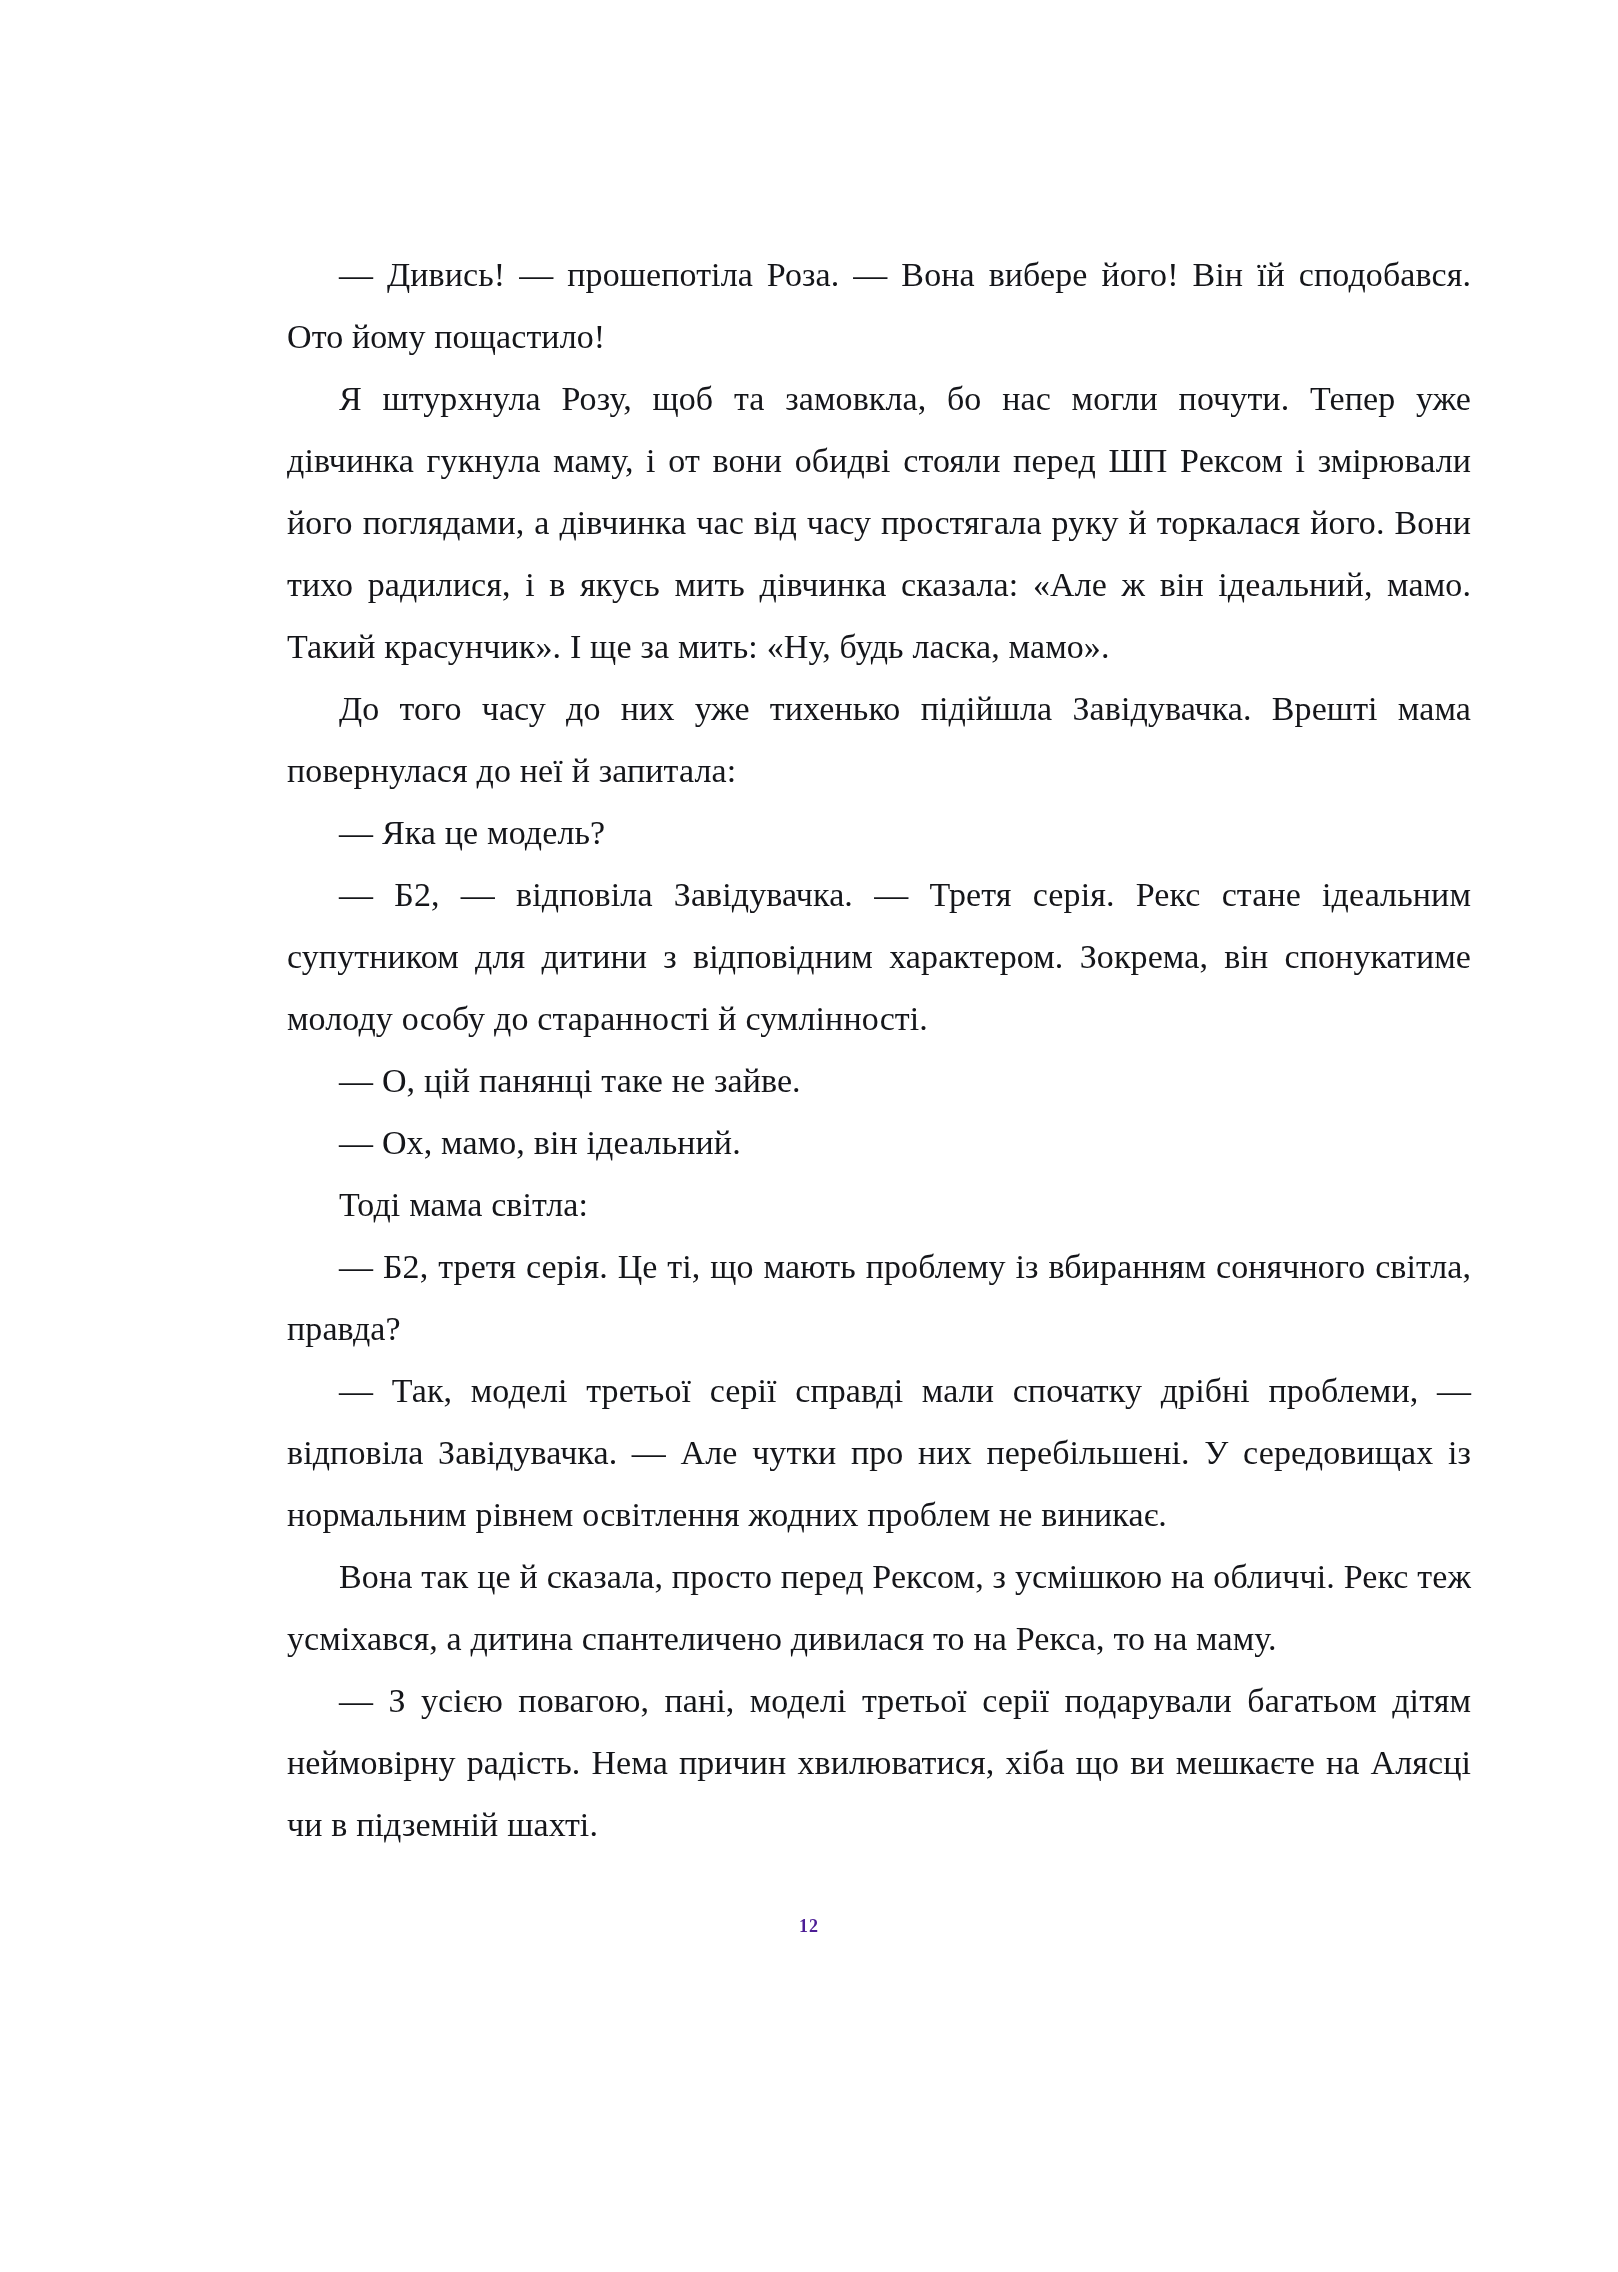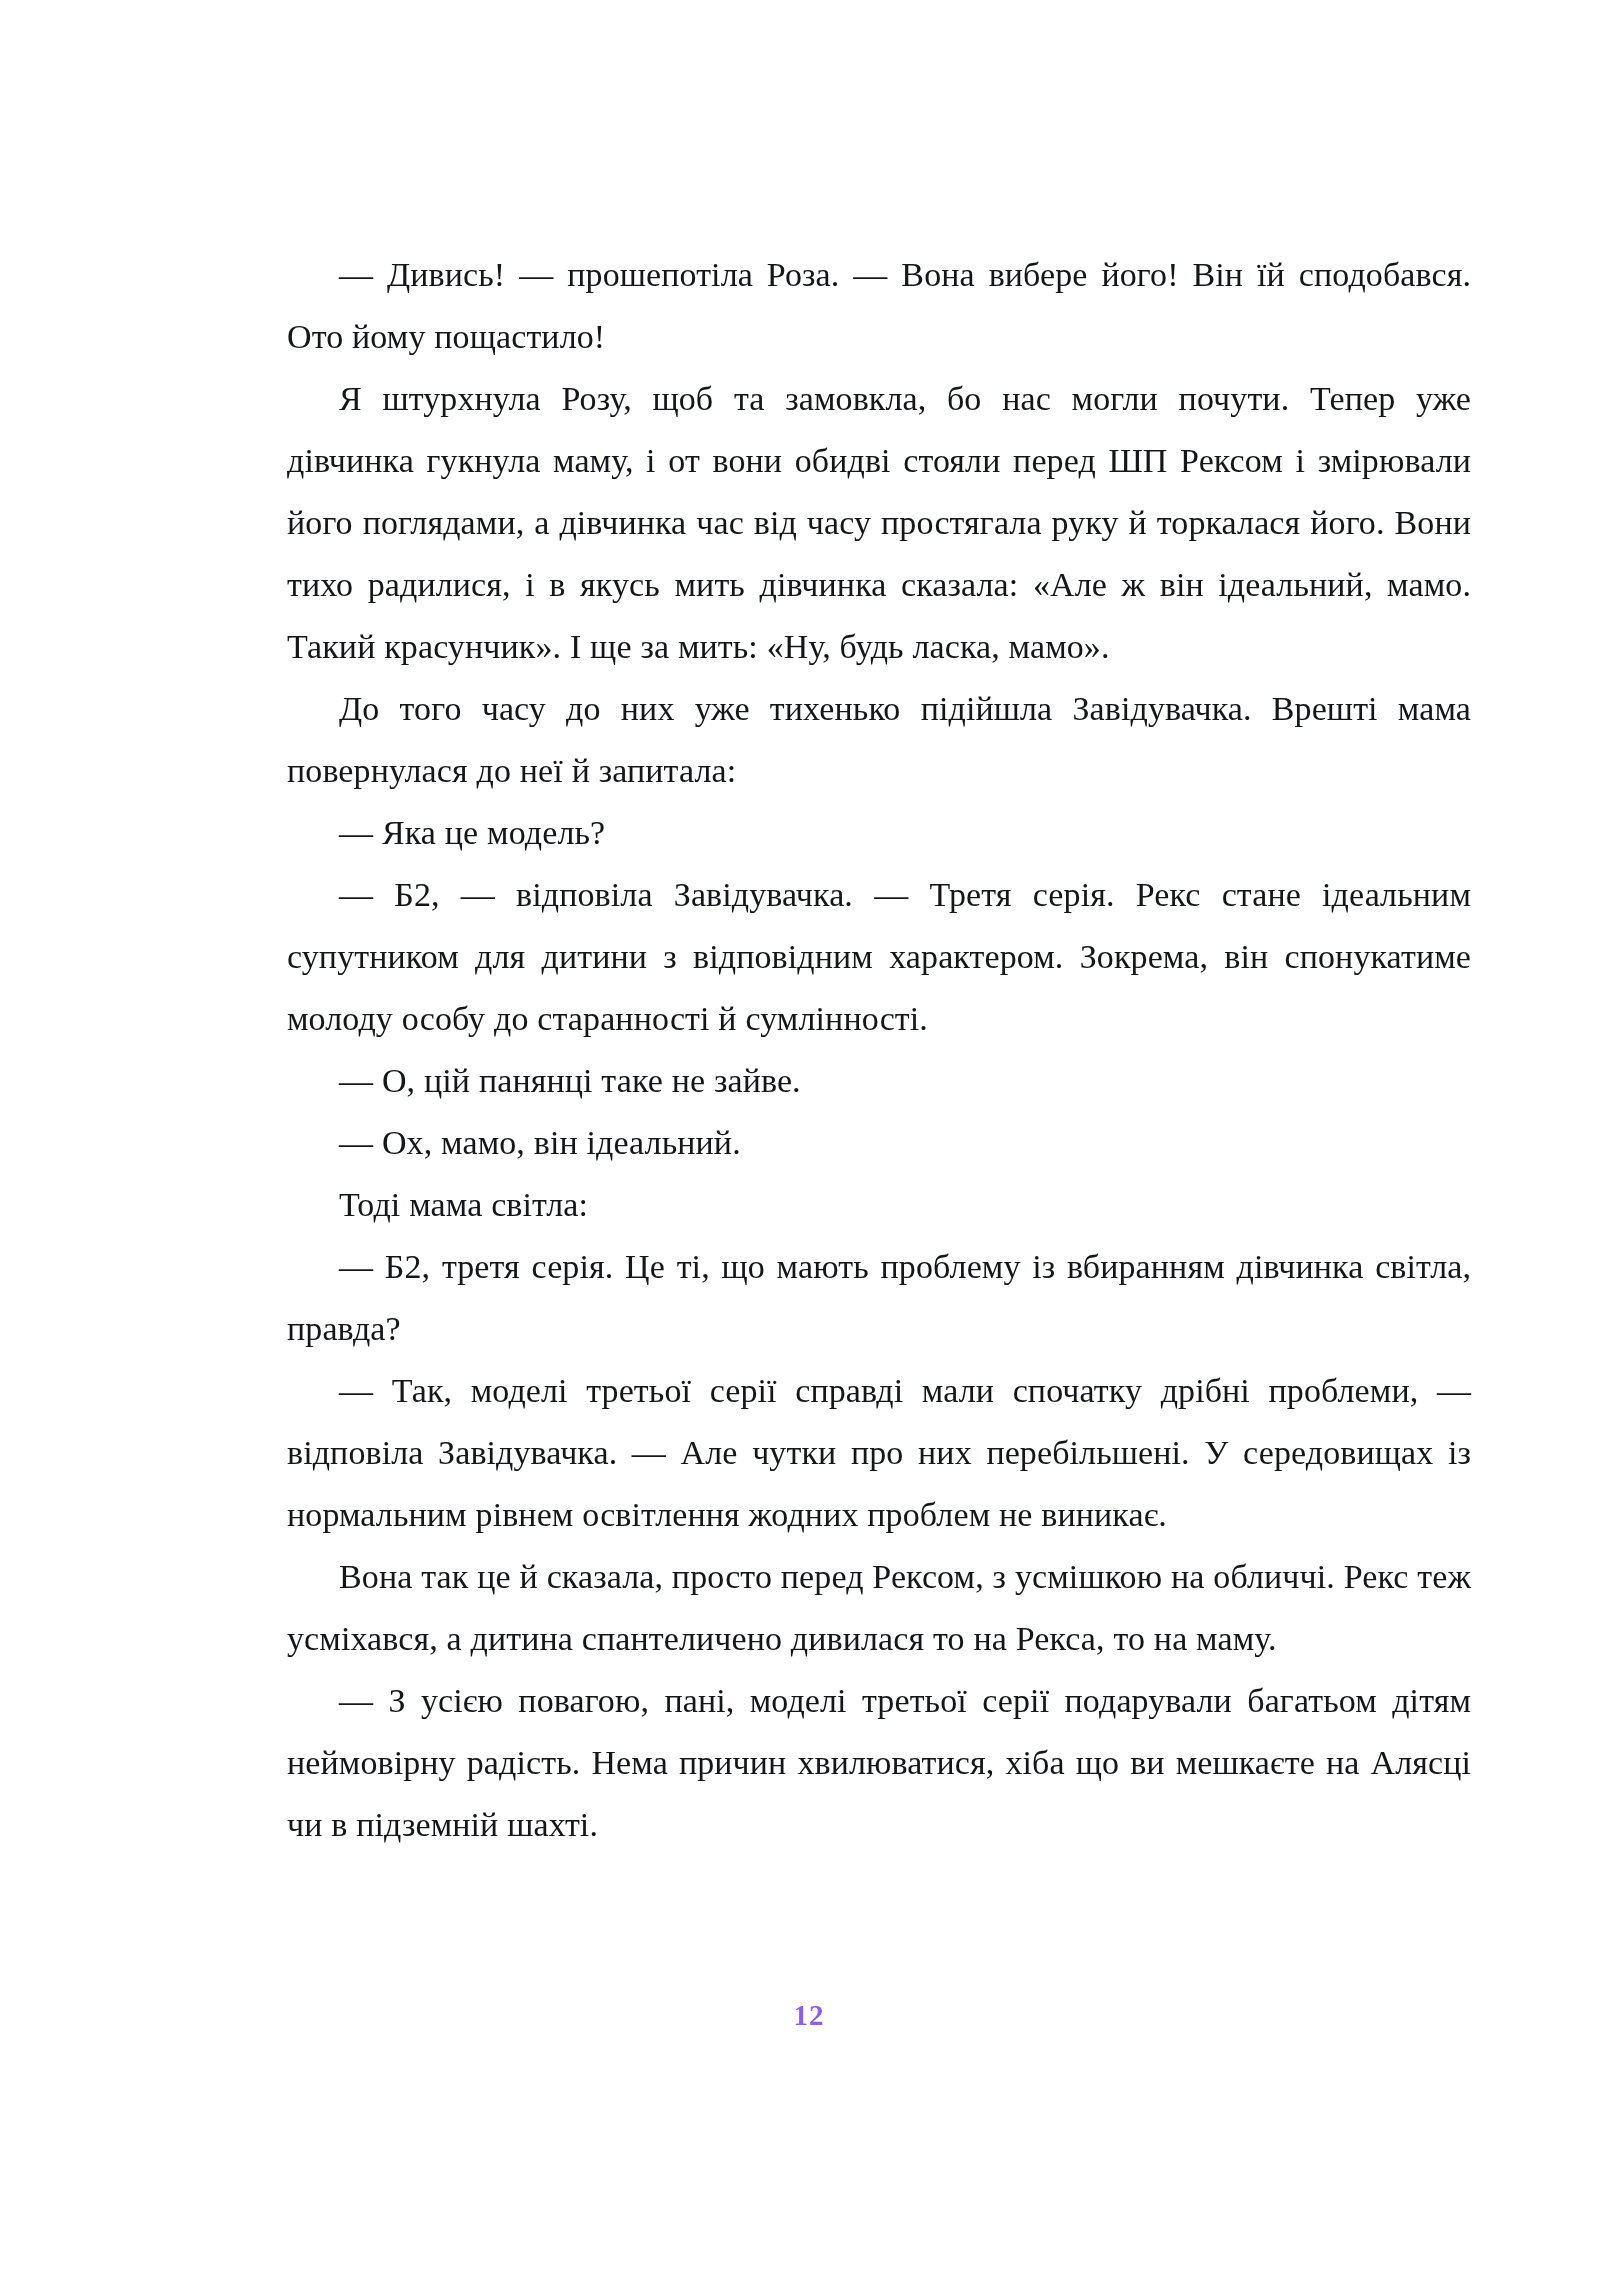--- a/index.html
+++ b/index.html
@@ -45,44 +45,44 @@
     letter-spacing: 0.1px;
     word-spacing: 0.2px;
   }
 
   
 
   .page-number {
     position: absolute;
     left: 0;
     right: 0;
-    top: 1979px;
+    top: 1896px;
     text-align: center;
-    font-size: 29px;
+    font-size: 18px;
     font-weight: 700;
     letter-spacing: 1px;
-    color: #8b5cf6;
+    color: #4c1d95;
     font-family: "Liberation Serif", "DejaVu Serif", serif;
   }
 </style>
 </head>
 <body>
 
 <div class="page">
 
   <div class="textblock">
     <p class="para">— Дивись! — прошепотіла Роза. — Вона вибере його! Він їй сподобався. Ото йому пощастило!</p>
     <p class="para">Я штурхнула Розу, щоб та замовкла, бо нас могли почути. Тепер уже дівчинка гукнула маму, і от вони обидві стояли перед ШП Рексом і змірювали його поглядами, а дівчинка час від часу простягала руку й торкалася його. Вони тихо радилися, і в якусь мить дівчинка сказала: «Але ж він ідеальний, мамо. Такий красунчик». І ще за мить: «Ну, будь ласка, мамо».</p>
     <p class="para">До того часу до них уже тихенько підійшла Завідувачка. Врешті мама повернулася до неї й запитала:</p>
     <p class="para">— Яка це модель?</p>
     <p class="para">— Б2, — відповіла Завідувачка. — Третя серія. Рекс стане ідеальним супутником для дитини з відповідним характером. Зокрема, він спонукатиме молоду особу до старанності й сумлінності.</p>
     <p class="para">— О, цій панянці таке не зайве.</p>
     <p class="para">— Ох, мамо, він ідеальний.</p>
     <p class="para">Тоді мама світла:</p>
-    <p class="para">— Б2, третя серія. Це ті, що мають проблему із вбиранням дівчинка світла, правда?</p>
+    <p class="para">— Б2, третя серія. Це ті, що мають проблему із вбиранням сонячного світла, правда?</p>
     <p class="para">— Так, моделі третьої серії справді мали спочатку дрібні проблеми, — відповіла Завідувачка. — Але чутки про них перебільшені. У середовищах із нормальним рівнем освітлення жодних проблем не виникає.</p>
     <p class="para">Вона так це й сказала, просто перед Рексом, з усмішкою на обличчі. Рекс теж усміхався, а дитина спантеличено дивилася то на Рекса, то на маму.</p>
     <p class="para">— З усією повагою, пані, моделі третьої серії подарували багатьом дітям неймовірну радість. Нема причин хвилюватися, хіба що ви мешкаєте на Алясці чи в підземній шахті.</p>
   </div>
 
   <div class="page-number">12</div>
 
 </div>
 
 

